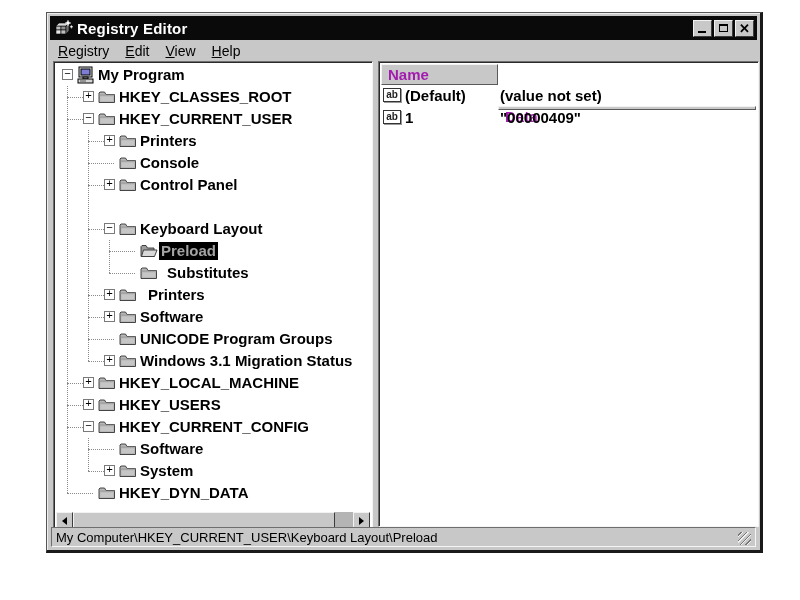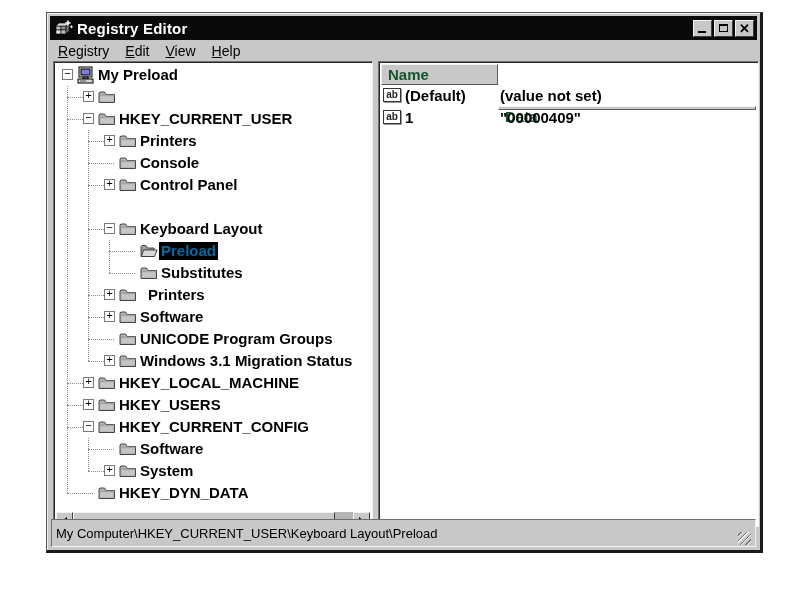--- a/index.html
+++ b/index.html
@@ -42,50 +42,50 @@
           font-size:15px; font-weight:bold; }
   .tree-row { position:absolute; left:0; height:22px; width:600px; }
   .guide { position:absolute; width:1px; border-left:1px dotted #8a8a8a; }
   .stub  { position:absolute; height:1px; border-top:1px dotted #8a8a8a; top:11px; }
   .expand-box { position:absolute; top:5px; width:11px; height:11px; background:#fff;
                 border:1px solid #7a7a7a; color:#000; font-size:11px; line-height:9px;
                 text-align:center; font-weight:normal; font-family:"Liberation Mono", monospace; }
   .node-icon { position:absolute; top:2px; width:18px; height:18px; }
   .node-label { position:absolute; top:2px; height:18px; line-height:18px; white-space:nowrap;
                 padding:0 2px; color:#000; }
-  .node-label.selected { background:#000; color:#0369a1; }
+  .node-label.selected { background:#000; color:#a3a3a3; }
 
   
   #hscroll { position:absolute; left:2px; right:2px; bottom:2px; height:17px;
              background:#b4b4b4; display:flex; }
   .sb-btn { width:17px; height:17px; background:#c8c8c8; flex:0 0 auto;
             border:1px solid; border-color:#f2f2f2 #3c3c3c #3c3c3c #f2f2f2;
             display:flex; align-items:center; justify-content:center; }
   .tri-left  { width:0; height:0; border:4px solid transparent; border-right:5px solid #000; margin-left:-4px; }
   .tri-right { width:0; height:0; border:4px solid transparent; border-left:5px solid #000; margin-right:-4px; }
   #hthumb { height:17px; background:#c8c8c8; flex:1 1 auto; margin-right:18px;
             border:1px solid; border-color:#f2f2f2 #3c3c3c #3c3c3c #f2f2f2; }
 
   
   #list-header { position:absolute; left:2px; top:2px; right:2px; height:21px; display:flex; }
   .col-head { background:#c8c8c8; border:1px solid; border-color:#f2f2f2 #5a5a5a #5a5a5a #f2f2f2;
-              font-size:15px; font-weight:bold; padding:1px 6px; color:#14532d; white-space:nowrap; }
+              font-size:15px; font-weight:bold; padding:1px 6px; color:#a21caf; white-space:nowrap; }
   .col-name { width:117px; flex:0 0 auto; }
   .col-data { flex:1 1 auto;margin-top:42px; }
   #value-rows { position:absolute; left:2px; top:23px; right:2px; bottom:2px; overflow:hidden;
                 font-size:15px; font-weight:bold; }
   .value-row { position:relative; height:22px; }
   .vicon { position:absolute; left:2px; top:3px; width:18px; height:14px; background:#fff;
            border:1px solid #333; font-size:10px; font-weight:bold; text-align:center;
            line-height:12px; color:#222; box-shadow:1px 1px 0 #999; }
   .vname { position:absolute; left:24px; top:2px; white-space:nowrap; }
   .vdata { position:absolute; left:119px; top:2px; white-space:nowrap;text-align:center; }
 
   
-  #statusbar { position:absolute; left:4px; right:4px; bottom:3px; height:28px;
+  #statusbar { position:absolute; left:4px; right:4px; bottom:3px; height:20px;
                background:#c8c8c8; border:1px solid; border-color:#6e6e6e #f4f4f4 #f4f4f4 #6e6e6e;
                display:flex; align-items:center; padding:0 4px; }
   #status-text { font-size:13px; color:#000; white-space:nowrap; overflow:hidden; flex:1; }
   #resize-grip { width:13px; height:13px; align-self:flex-end; margin-bottom:1px;
                  background:repeating-linear-gradient(135deg, transparent 0 2px, #777 2px 3px, #f2f2f2 3px 4px); }
 </style>
 </head>
 <body>
 
 <div id="page">
@@ -133,30 +133,31 @@
           <div class="guide" style="left: 32px; top: 374px; height: 33px;"></div>
           <div class="tree-row" style="top: 0px;">
             <div class="expand-box" style="left: 6px;">−</div>
             <span class="node-icon" style="left: 21px;"><svg viewBox="0 0 18 18" width="18" height="18">
                 <rect x="2" y="1" width="13" height="10" fill="#dedede" stroke="#000"></rect>
                 <rect x="4" y="3" width="9" height="6" fill="#7d7dd4" stroke="#000"></rect>
                 <rect x="6" y="11" width="5" height="2" fill="#9a9a9a" stroke="#000"></rect>
                 <rect x="1" y="13" width="15" height="4" fill="#d4d4d4" stroke="#000"></rect>
                 <rect x="3" y="14.5" width="6" height="1" fill="#555"></rect>
               </svg></span>
-            <span class="node-label" style="left: 40px;">My Preload</span>
+            <span class="node-label" style="left: 40px;">My Program</span>
           </div>
           <div class="tree-row" style="top: 22px;">
             <div class="stub" style="left: 11px; width: 16px;"></div>
             <div class="expand-box" style="left: 27px;">+</div>
             <span class="node-icon" style="left: 42px;"><svg viewBox="0 0 18 18" width="18" height="18">
                 <path d="M1 5 L1 14.5 L16.5 14.5 L16.5 6.5 L8 6.5 L6.5 4 L2 4 Z" fill="#b8b8b8" stroke="#333" stroke-width="0.9"></path>
                 <path d="M1 7 L16.5 7" stroke="#8e8e8e" stroke-width="0.8"></path>
                 <rect x="2.5" y="8.5" width="12.5" height="4.5" fill="#cfcfcf" opacity="0.6"></rect>
               </svg></span>
+            <span class="node-label" style="left: 61px;">HKEY_CLASSES_ROOT</span>
           </div>
           <div class="tree-row" style="top: 44px;">
             <div class="stub" style="left: 11px; width: 16px;"></div>
             <div class="expand-box" style="left: 27px;">−</div>
             <span class="node-icon" style="left: 42px;"><svg viewBox="0 0 18 18" width="18" height="18">
                 <path d="M1 5 L1 14.5 L16.5 14.5 L16.5 6.5 L8 6.5 L6.5 4 L2 4 Z" fill="#b8b8b8" stroke="#333" stroke-width="0.9"></path>
                 <path d="M1 7 L16.5 7" stroke="#8e8e8e" stroke-width="0.8"></path>
                 <rect x="2.5" y="8.5" width="12.5" height="4.5" fill="#cfcfcf" opacity="0.6"></rect>
               </svg></span>
             <span class="node-label" style="left: 61px;">HKEY_CURRENT_USER</span>
@@ -208,21 +209,21 @@
               </svg></span>
             <span class="node-label selected" style="left: 103px;">Preload</span>
           </div>
           <div class="tree-row" style="top: 198px;">
             <div class="stub" style="left: 53px; width: 26px;"></div>
             <span class="node-icon" style="left: 84px;"><svg viewBox="0 0 18 18" width="18" height="18">
                 <path d="M1 5 L1 14.5 L16.5 14.5 L16.5 6.5 L8 6.5 L6.5 4 L2 4 Z" fill="#b8b8b8" stroke="#333" stroke-width="0.9"></path>
                 <path d="M1 7 L16.5 7" stroke="#8e8e8e" stroke-width="0.8"></path>
                 <rect x="2.5" y="8.5" width="12.5" height="4.5" fill="#cfcfcf" opacity="0.6"></rect>
               </svg></span>
-            <span class="node-label" style="left: 103px; text-align: center;">Substitutes</span>
+            <span class="node-label" style="left: 109px; text-align: center;">Substitutes</span>
           </div>
           <div class="tree-row" style="top: 220px;">
             <div class="stub" style="left: 32px; width: 16px;"></div>
             <div class="expand-box" style="left: 48px;">+</div>
             <span class="node-icon" style="left: 63px;"><svg viewBox="0 0 18 18" width="18" height="18">
                 <path d="M1 5 L1 14.5 L16.5 14.5 L16.5 6.5 L8 6.5 L6.5 4 L2 4 Z" fill="#b8b8b8" stroke="#333" stroke-width="0.9"></path>
                 <path d="M1 7 L16.5 7" stroke="#8e8e8e" stroke-width="0.8"></path>
                 <rect x="2.5" y="8.5" width="12.5" height="4.5" fill="#cfcfcf" opacity="0.6"></rect>
               </svg></span>
             <span class="node-label" style="left: 90px;">Printers</span>

